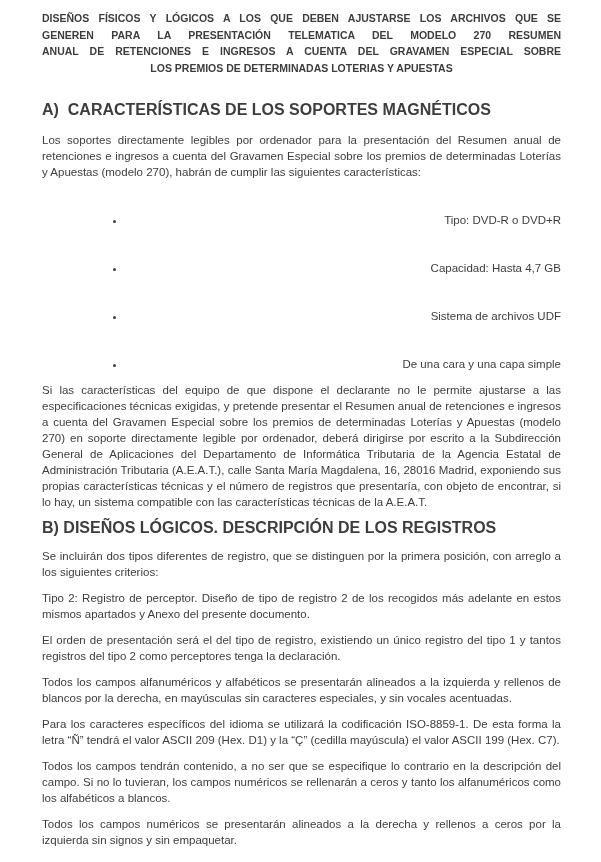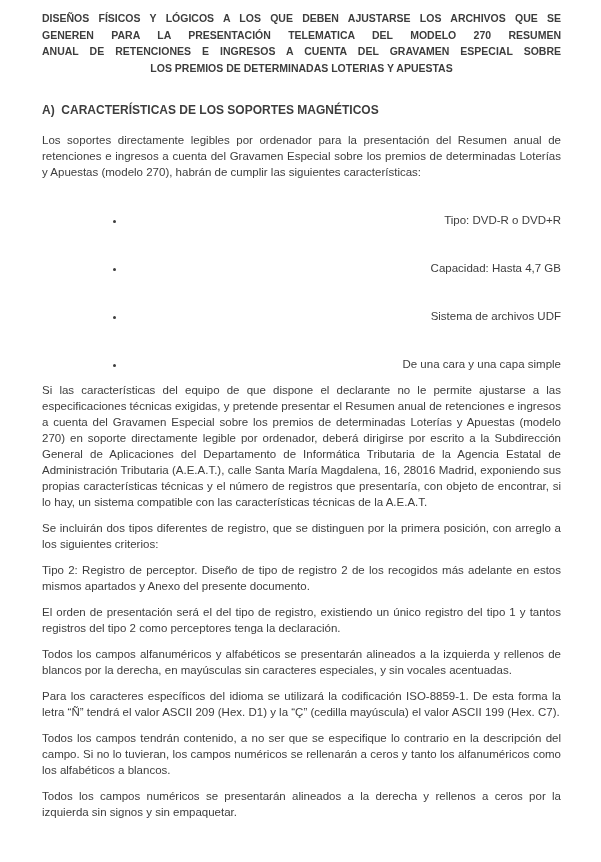--- a/index.html
+++ b/index.html
@@ -31,21 +31,21 @@
     text-align: justify;
     text-align-last: justify;
     white-space: normal;
   }
   .title-line.last {
     text-align: right;
     text-align-last: center;
   }
   .heading {
     font-weight: bold;
-    font-size: 12px;
+    font-size: 16px;
     white-space: pre-wrap;
     margin: 0 0 14px 0;
   }
   .heading.b {
     margin-top: 4px;
     margin-bottom: 12px;
   }
   p.body-par {
     margin: 0 0 10px 0;
     text-align: justify;
@@ -79,20 +79,21 @@
 
   <ul class="spec-list">
     <li>Tipo: DVD-R o DVD+R</li>
     <li>Capacidad: Hasta 4,7 GB</li>
     <li>Sistema de archivos UDF</li>
     <li>De una cara y una capa simple</li>
   </ul>
 
   <p class="body-par">Si las características del equipo de que dispone el declarante no le permite ajustarse a las especificaciones técnicas exigidas, y pretende presentar  el Resumen anual de retenciones e ingresos a cuenta del Gravamen Especial sobre los premios de determinadas Loterías y Apuestas (modelo 270) en soporte directamente legible por ordenador, deberá dirigirse por escrito a la Subdirección General de Aplicaciones del Departamento de Informática Tributaria de la Agencia Estatal de Administración Tributaria (A.E.A.T.), calle Santa María Magdalena, 16, 28016 Madrid, exponiendo sus propias características técnicas y el número de registros que presentaría, con objeto de encontrar, si lo hay, un sistema compatible con las características técnicas de la A.E.A.T.</p>
 
+  <div class="heading b">B) DISEÑOS LÓGICOS. DESCRIPCIÓN DE LOS REGISTROS</div>
 
   <p class="body-par">Se incluirán dos tipos diferentes de registro, que se distinguen por la primera posición, con arreglo a los siguientes criterios:</p>
   <p class="body-par">Tipo 2: Registro de perceptor. Diseño de tipo de registro 2 de los recogidos más adelante en estos mismos apartados y Anexo del presente documento.</p>
   <p class="body-par">El orden de presentación será el del tipo de registro, existiendo un único registro del tipo 1 y tantos registros del tipo 2 como perceptores tenga la declaración.</p>
   <p class="body-par">Todos los campos alfanuméricos y alfabéticos se presentarán alineados a la izquierda y rellenos de blancos por la derecha, en mayúsculas sin caracteres especiales, y sin vocales acentuadas.</p>
   <p class="body-par">Para los caracteres específicos del idioma se utilizará la codificación ISO-8859-1. De esta forma la letra “Ñ” tendrá el valor ASCII 209 (Hex. D1) y la “Ç” (cedilla mayúscula) el valor ASCII 199 (Hex. C7).</p>
   <p class="body-par">Todos los campos tendrán contenido, a no ser que se especifique lo contrario en la descripción del campo. Si no lo tuvieran, los campos numéricos se rellenarán a ceros y tanto los alfanuméricos como los alfabéticos a blancos.</p>
   <p class="body-par">Todos los campos numéricos se presentarán alineados a la derecha y rellenos a ceros por la izquierda sin signos y sin empaquetar.</p>
 
 </div>

